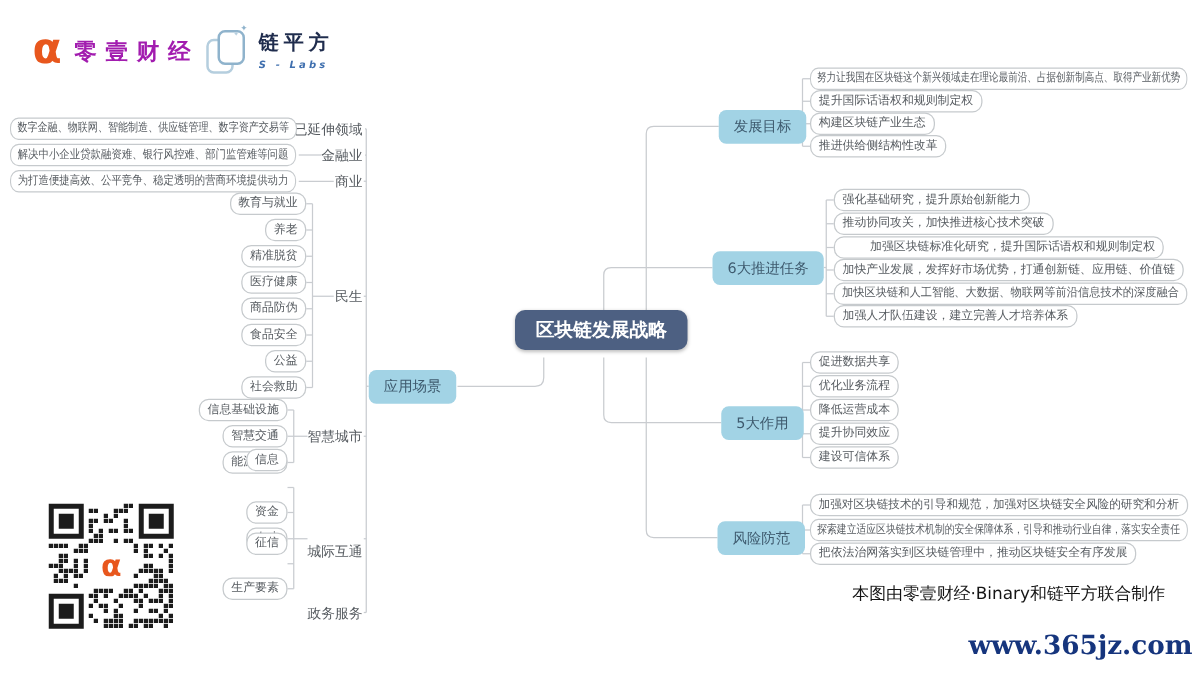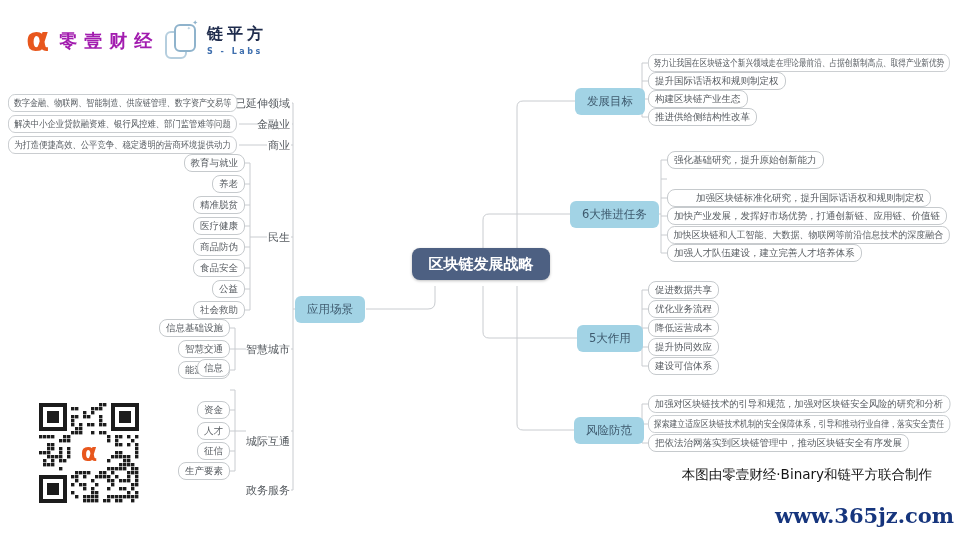--- a/index.html
+++ b/index.html
@@ -13,21 +13,21 @@
   .brand1-name{font-size:18px;font-weight:bold;color:#a21caf;letter-spacing:7px;white-space:nowrap;}
   .brand2{position:absolute;left:164px;top:20px;display:flex;align-items:center;gap:9px;}
   .sq-icon{position:relative;width:34px;height:40px;}
   .sq{position:absolute;border-radius:6px;width:18px;height:24px;background:#fff;}
   .sq.back{left:1px;top:11px;border:2px solid #b5cede;}
   .sq.front{left:10px;top:4px;border:2px solid #8fb3cc;}
   .sparkle{position:absolute;right:0;top:-1px;font-size:7px;color:#8fb3cc;}
   .sparkle2{position:absolute;right:7px;top:5px;font-size:5px;color:#b5cede;}
   .brand2-text{display:flex;flex-direction:column;}
   .brand2-nm{font-size:16px;font-weight:bold;color:#1f2c4d;letter-spacing:4px;white-space:nowrap;}
-  .brand2-sub{font-size:8px;font-weight:bold;color:#3f6fae;letter-spacing:2.5px;margin-top:2px;white-space:nowrap;}
+  .brand2-sub{font-size:8px;font-weight:bold;color:#3f6fae;letter-spacing:2.5px;margin-top:2px;white-space:nowrap;font-style:italic;}
   
   .root-topic{position:absolute;display:flex;align-items:center;justify-content:center;
               background:var(--rootbg);color:#fff;font-weight:bold;font-size:15px;
               border-radius:8px;box-shadow:0 1px 3px rgba(0,0,0,.25);white-space:nowrap;}
   .branch-topic{position:absolute;background:var(--branchbg);color:var(--branchtx);
               font-size:11.5px;padding:6px 12px;border-radius:6px;white-space:nowrap;}
   .group-label{position:absolute;font-size:11px;color:var(--leaftx);white-space:nowrap;}
   .leaf-box{position:absolute;font-size:9.5px;color:var(--leaftx);border:1px solid var(--leafborder);
               border-radius:8px;padding:2px 6px;white-space:nowrap;background:#fff;line-height:12px;}
   svg.wires{position:absolute;left:0;top:0;pointer-events:none;}
@@ -329,30 +329,31 @@
     <div class="leaf-box" style="right: 715px; top: 280px;">公益</div>
     <div class="leaf-box" style="right: 715px; top: 301px;">社会救助</div>
     <div class="group-label" style="right: 670px; top: 342px;">智慧城市</div>
     <div class="leaf-box" style="right: 730px; top: 319px;">信息基础设施</div>
     <div class="leaf-box" style="right: 730px; top: 340px;">智慧交通</div>
     <div class="leaf-box" style="right: 730px; top: 361px;">能源电力</div>
     <div class="group-label" style="right: 670px; top: 424px; margin-top: 10px;">城际互通</div>
     <div class="leaf-box" style="right: 730px; top: 359px; margin-left: 12px;">信息</div>
     <div class="leaf-box" style="right: 730px; top: 401px;">资金</div>
     <div class="leaf-box" style="right: 730px; top: 422px;">人才</div>
-    <div class="leaf-box" style="right: 730px; top: 442px;">征信</div>
+    <div class="leaf-box" style="right: 730px; top: 426px; font-family: Liberation Mono, monospace;">征信</div>
     <div class="leaf-box" style="right: 730px; top: 462px;">生产要素</div>
     <div class="group-label" style="right: 670px; top: 483px;">政务服务</div>
     <div class="branch-topic" style="left: 575px; top: 87.5px;">发展目标</div>
     <div class="leaf-box" style="left: 648px; top: 54px; transform-origin: left center; transform: scaleX(0.805);">努力让我国在区块链这个新兴领域走在理论最前沿、占据创新制高点、取得产业新优势</div>
     <div class="leaf-box" style="left: 648px; top: 72px;">提升国际话语权和规则制定权</div>
     <div class="leaf-box" style="left: 648px; top: 90px;">构建区块链产业生态</div>
     <div class="leaf-box" style="left: 648px; top: 108px;">推进供给侧结构性改革</div>
     <div class="branch-topic" style="left: 570px; top: 200.5px;">6大推进任务</div>
     <div class="leaf-box" style="left: 667px; top: 151px;">强化基础研究，提升原始创新能力</div>
+    <div class="leaf-box" style="left: 667px; top: 170px;">推动协同攻关，加快推进核心技术突破</div>
     <div class="leaf-box" style="left: 667px; top: 189px; padding-left: 28px;">加强区块链标准化研究，提升国际话语权和规则制定权</div>
     <div class="leaf-box" style="left: 667px; top: 207px;">加快产业发展，发挥好市场优势，打通创新链、应用链、价值链</div>
     <div class="leaf-box" style="left: 667px; top: 226px; transform-origin: left center; transform: scaleX(0.946);">加快区块链和人工智能、大数据、物联网等前沿信息技术的深度融合</div>
     <div class="leaf-box" style="left: 667px; top: 244px;">加强人才队伍建设，建立完善人才培养体系</div>
     <div class="branch-topic" style="left: 577px; top: 324.5px;">5大作用</div>
     <div class="leaf-box" style="left: 648px; top: 281px;">促进数据共享</div>
     <div class="leaf-box" style="left: 648px; top: 300px;">优化业务流程</div>
     <div class="leaf-box" style="left: 648px; top: 319px;">降低运营成本</div>
     <div class="leaf-box" style="left: 648px; top: 338px;">提升协同效应</div>
     <div class="leaf-box" style="left: 648px; top: 357px;">建设可信体系</div>

